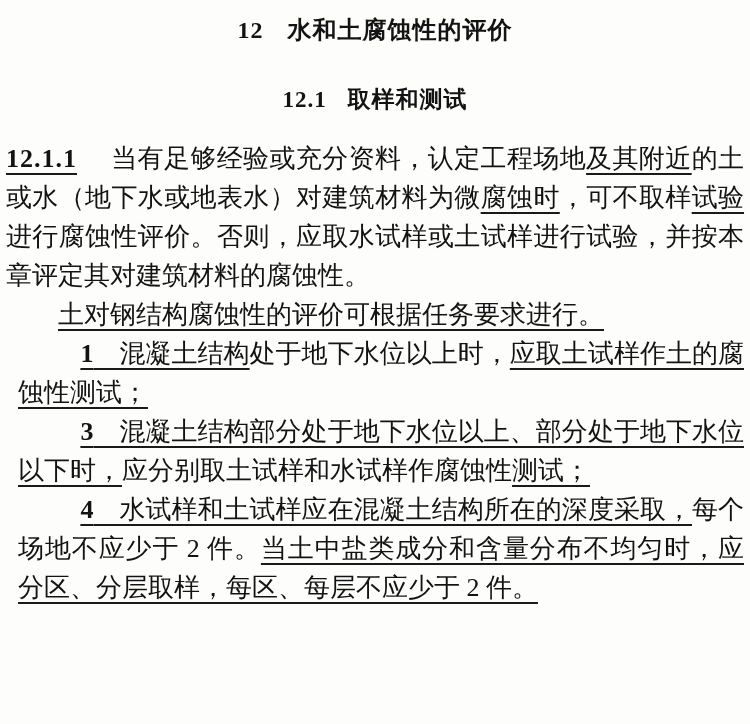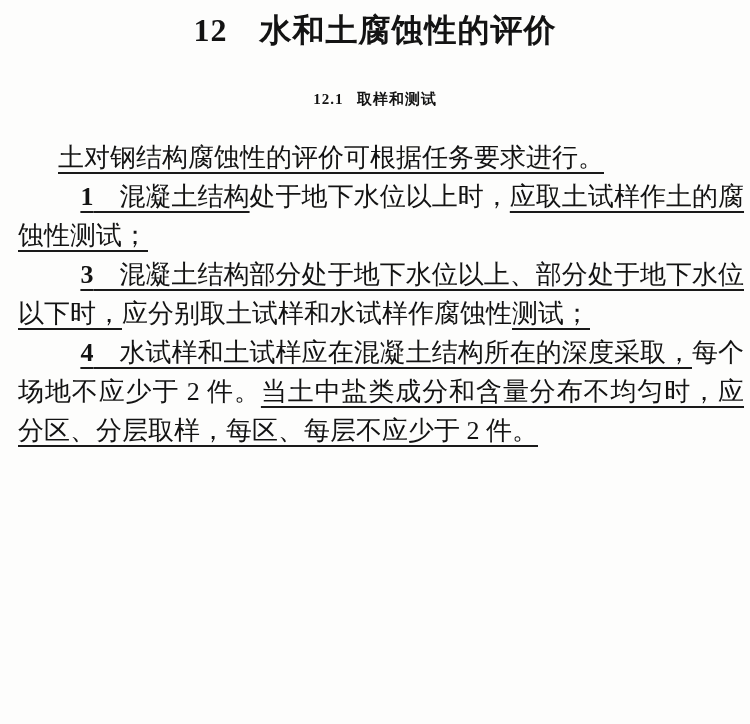--- a/index.html
+++ b/index.html
@@ -8,34 +8,34 @@
     background: #fdfdfc;
     color: #131313;
     font-family: "Liberation Serif", serif;
     overflow: hidden;
   }
   .page { padding: 6px 6px 0 6px; }
 
   .chapter-heading {
     text-align: center;
     font-family: "Liberation Sans", sans-serif;
-    font-size: 32px; font-weight: bold;
+    font-size: 24px; font-weight: bold;
     margin: 2px 0 0 0;
     line-height: 44px;
     letter-spacing: 1px;
   }
   .chapter-heading .chapter-num {
     font-family: "Liberation Serif", serif;
     margin-right: 1.0em;
   }
 
   .section-heading {
     text-align: center;
     font-family: "Liberation Sans", sans-serif;
-    font-size: 15px; font-weight: bold;
+    font-size: 23px; font-weight: bold;
     margin: 32px 0 12px 0;
     line-height: 30px;
     letter-spacing: 1px;
   }
   .section-heading .section-num {
     font-family: "Liberation Serif", serif;
     margin-right: 0.9em;
   }
 
   .body-text { margin-top: 24px; }
@@ -67,20 +67,21 @@
 <body>
 
 <div class="page">
 
   <h1 class="chapter-heading"><span class="chapter-num">12</span><span>水和土腐蚀性的评价</span></h1>
 
   <h2 class="section-heading"><span class="section-num">12.1</span><span>取样和测试</span></h2>
 
   <div class="body-text">
 
+    <p class="clause"><span class="lbl u">12.1.1</span><span>当有足够经验或充分资料，认定工程场地</span><span class="u">及其附近</span><span>的土或水（地下水或地表水）对建筑材料为微</span><span class="u">腐蚀时</span><span>，可不取样</span><span class="u">试验</span><span>进行腐蚀性评价。否则，应取水试样或土试样进行试验，并按本章评定其对建筑材料的腐蚀性。</span></p>
 
     <p class="indent"><span class="u">土对钢结构腐蚀性的评价可根据任务要求进行。</span></p>
 
 
     <p class="item"><span class="u"><span class="num">1</span><span>　混凝土结构</span></span><span>处于地下水位以上时，</span><span class="u">应取土试样作土的腐蚀性测试；</span></p>
 
 
     <p class="item"><span class="u"><span class="num">3</span><span>　混凝土结构部分处于地下水位以上、部分处于地下水位以下时，</span></span><span>应分别取土试样和水试样作腐蚀性</span><span class="u">测试；</span></p>
 
     <p class="item"><span class="u"><span class="num">4</span><span>　水试样和土试样应在混凝土结构所在的深度采取，</span></span><span>每个场地不应少于 2 件。</span><span class="u">当土中盐类成分和含量分布不均匀时，应分区、分层取样，每区、每层不应少于 2 件。</span></p>

